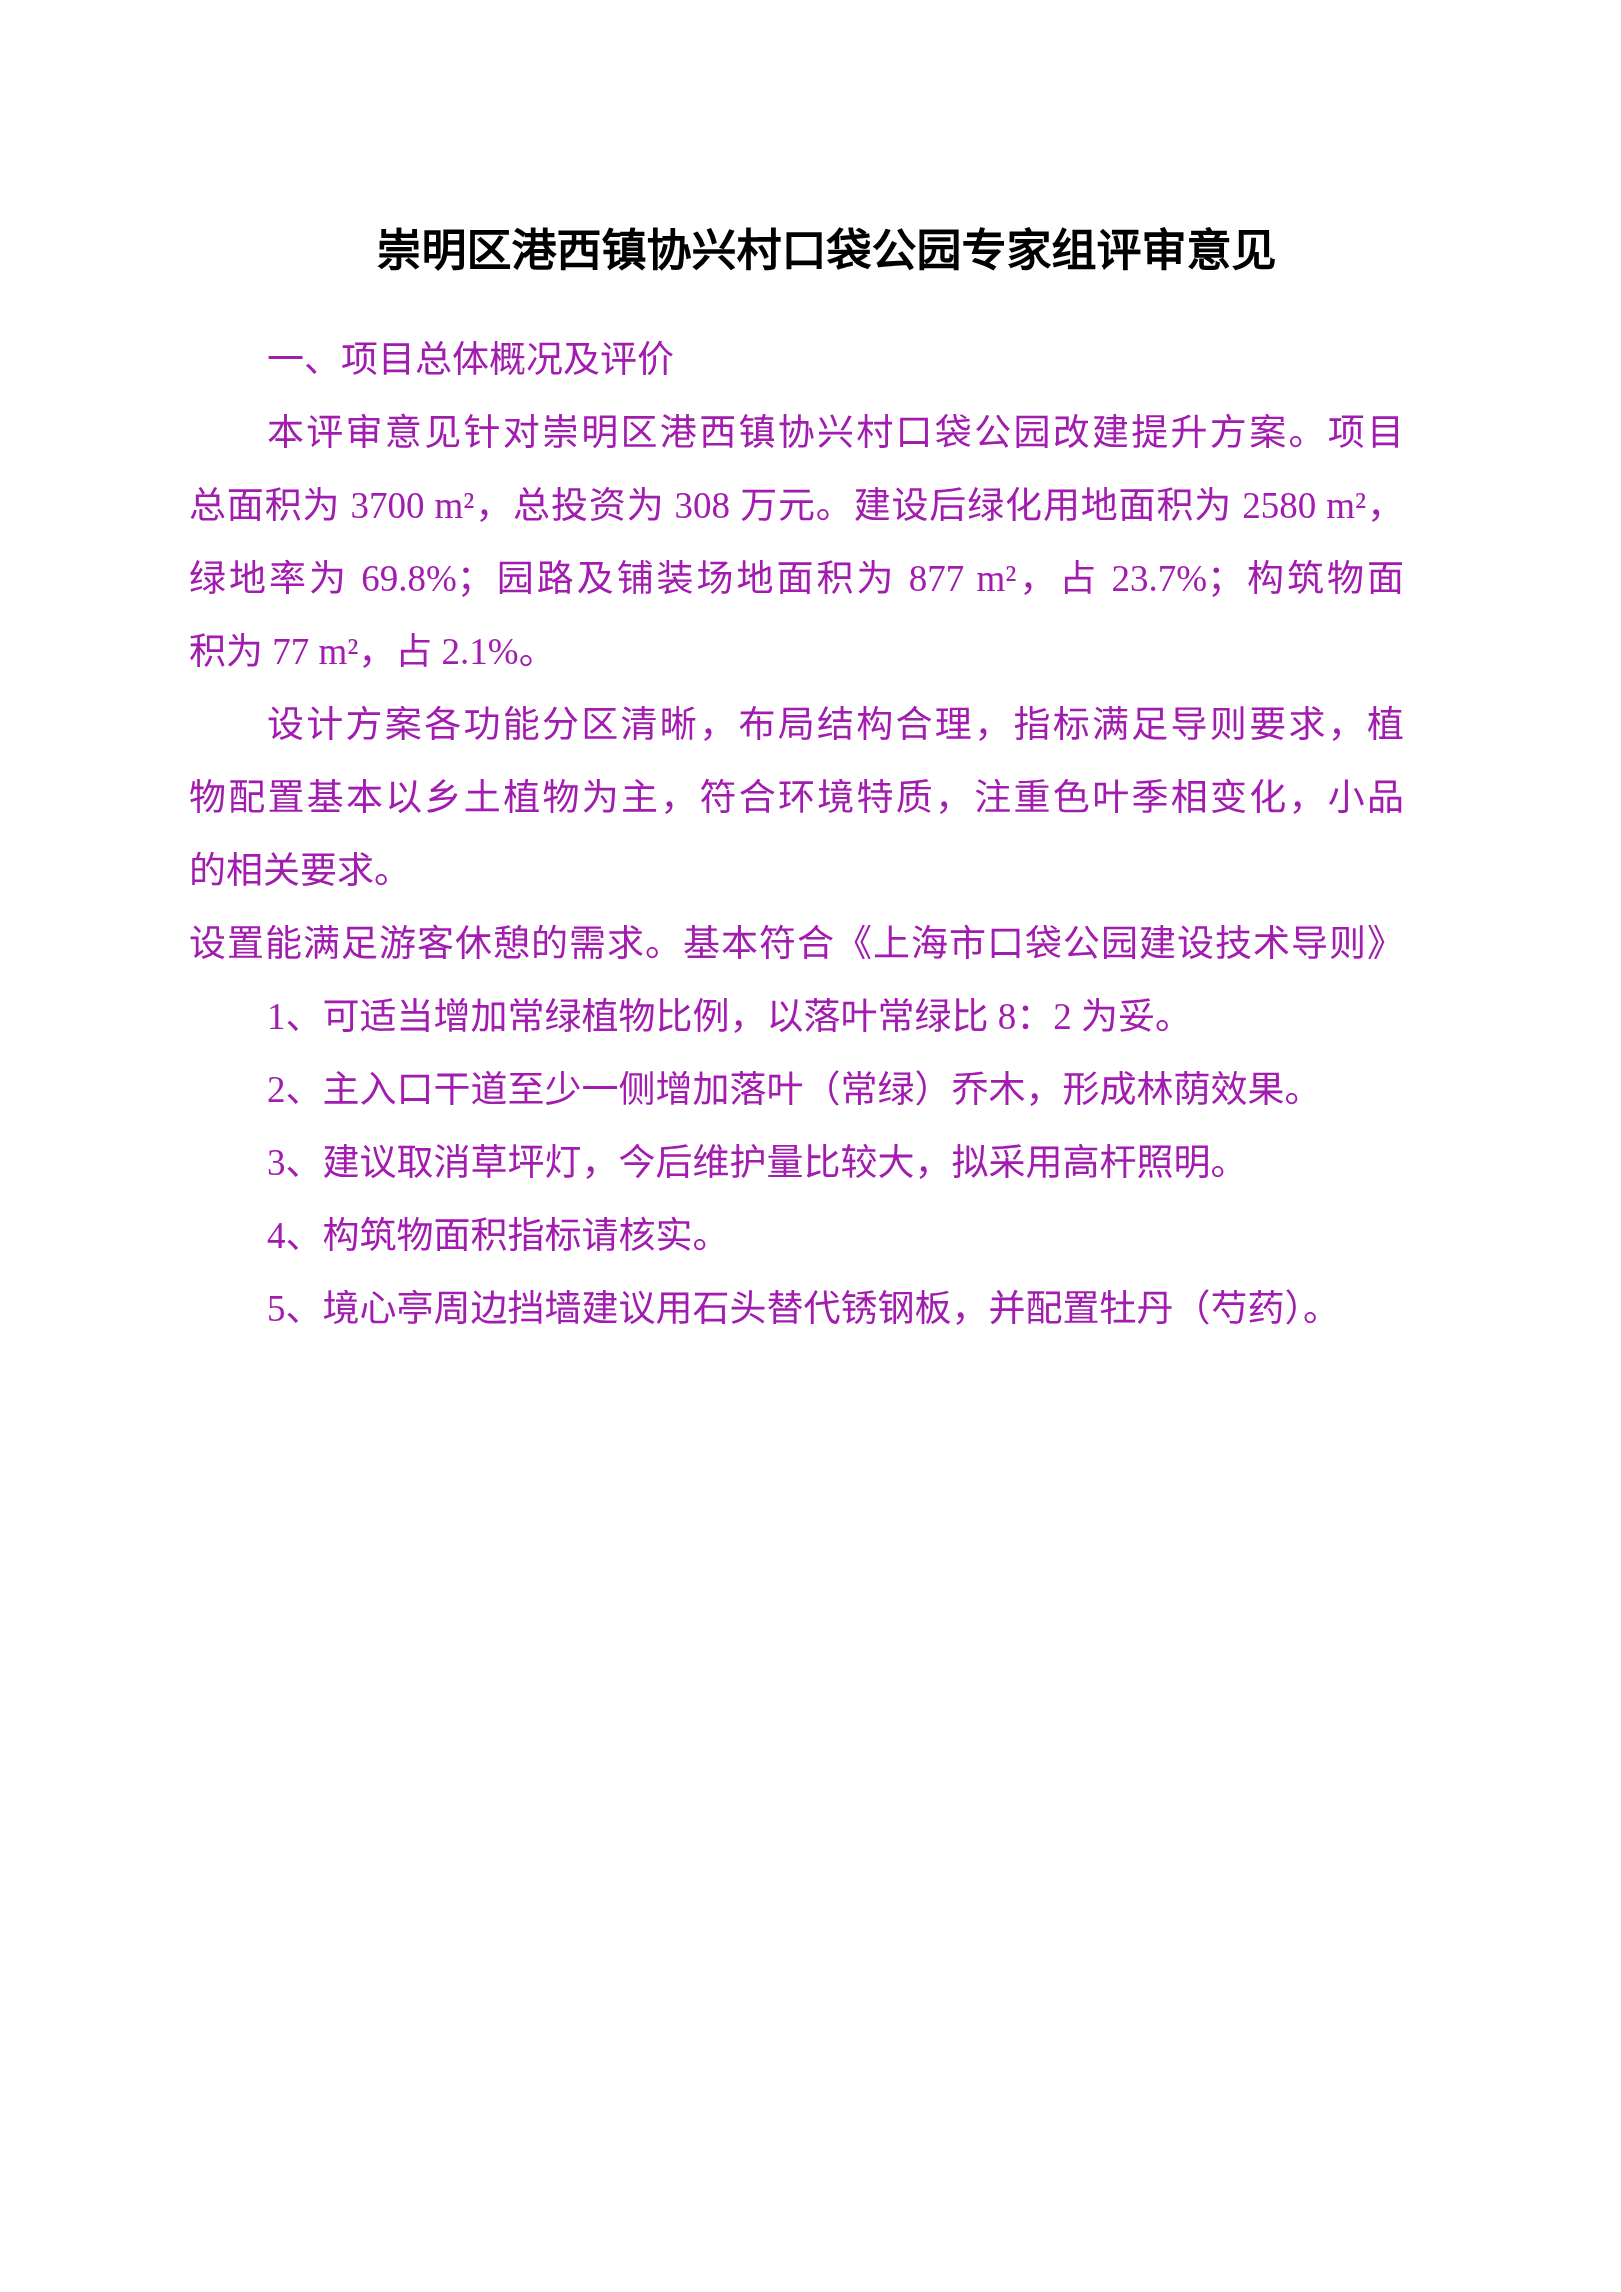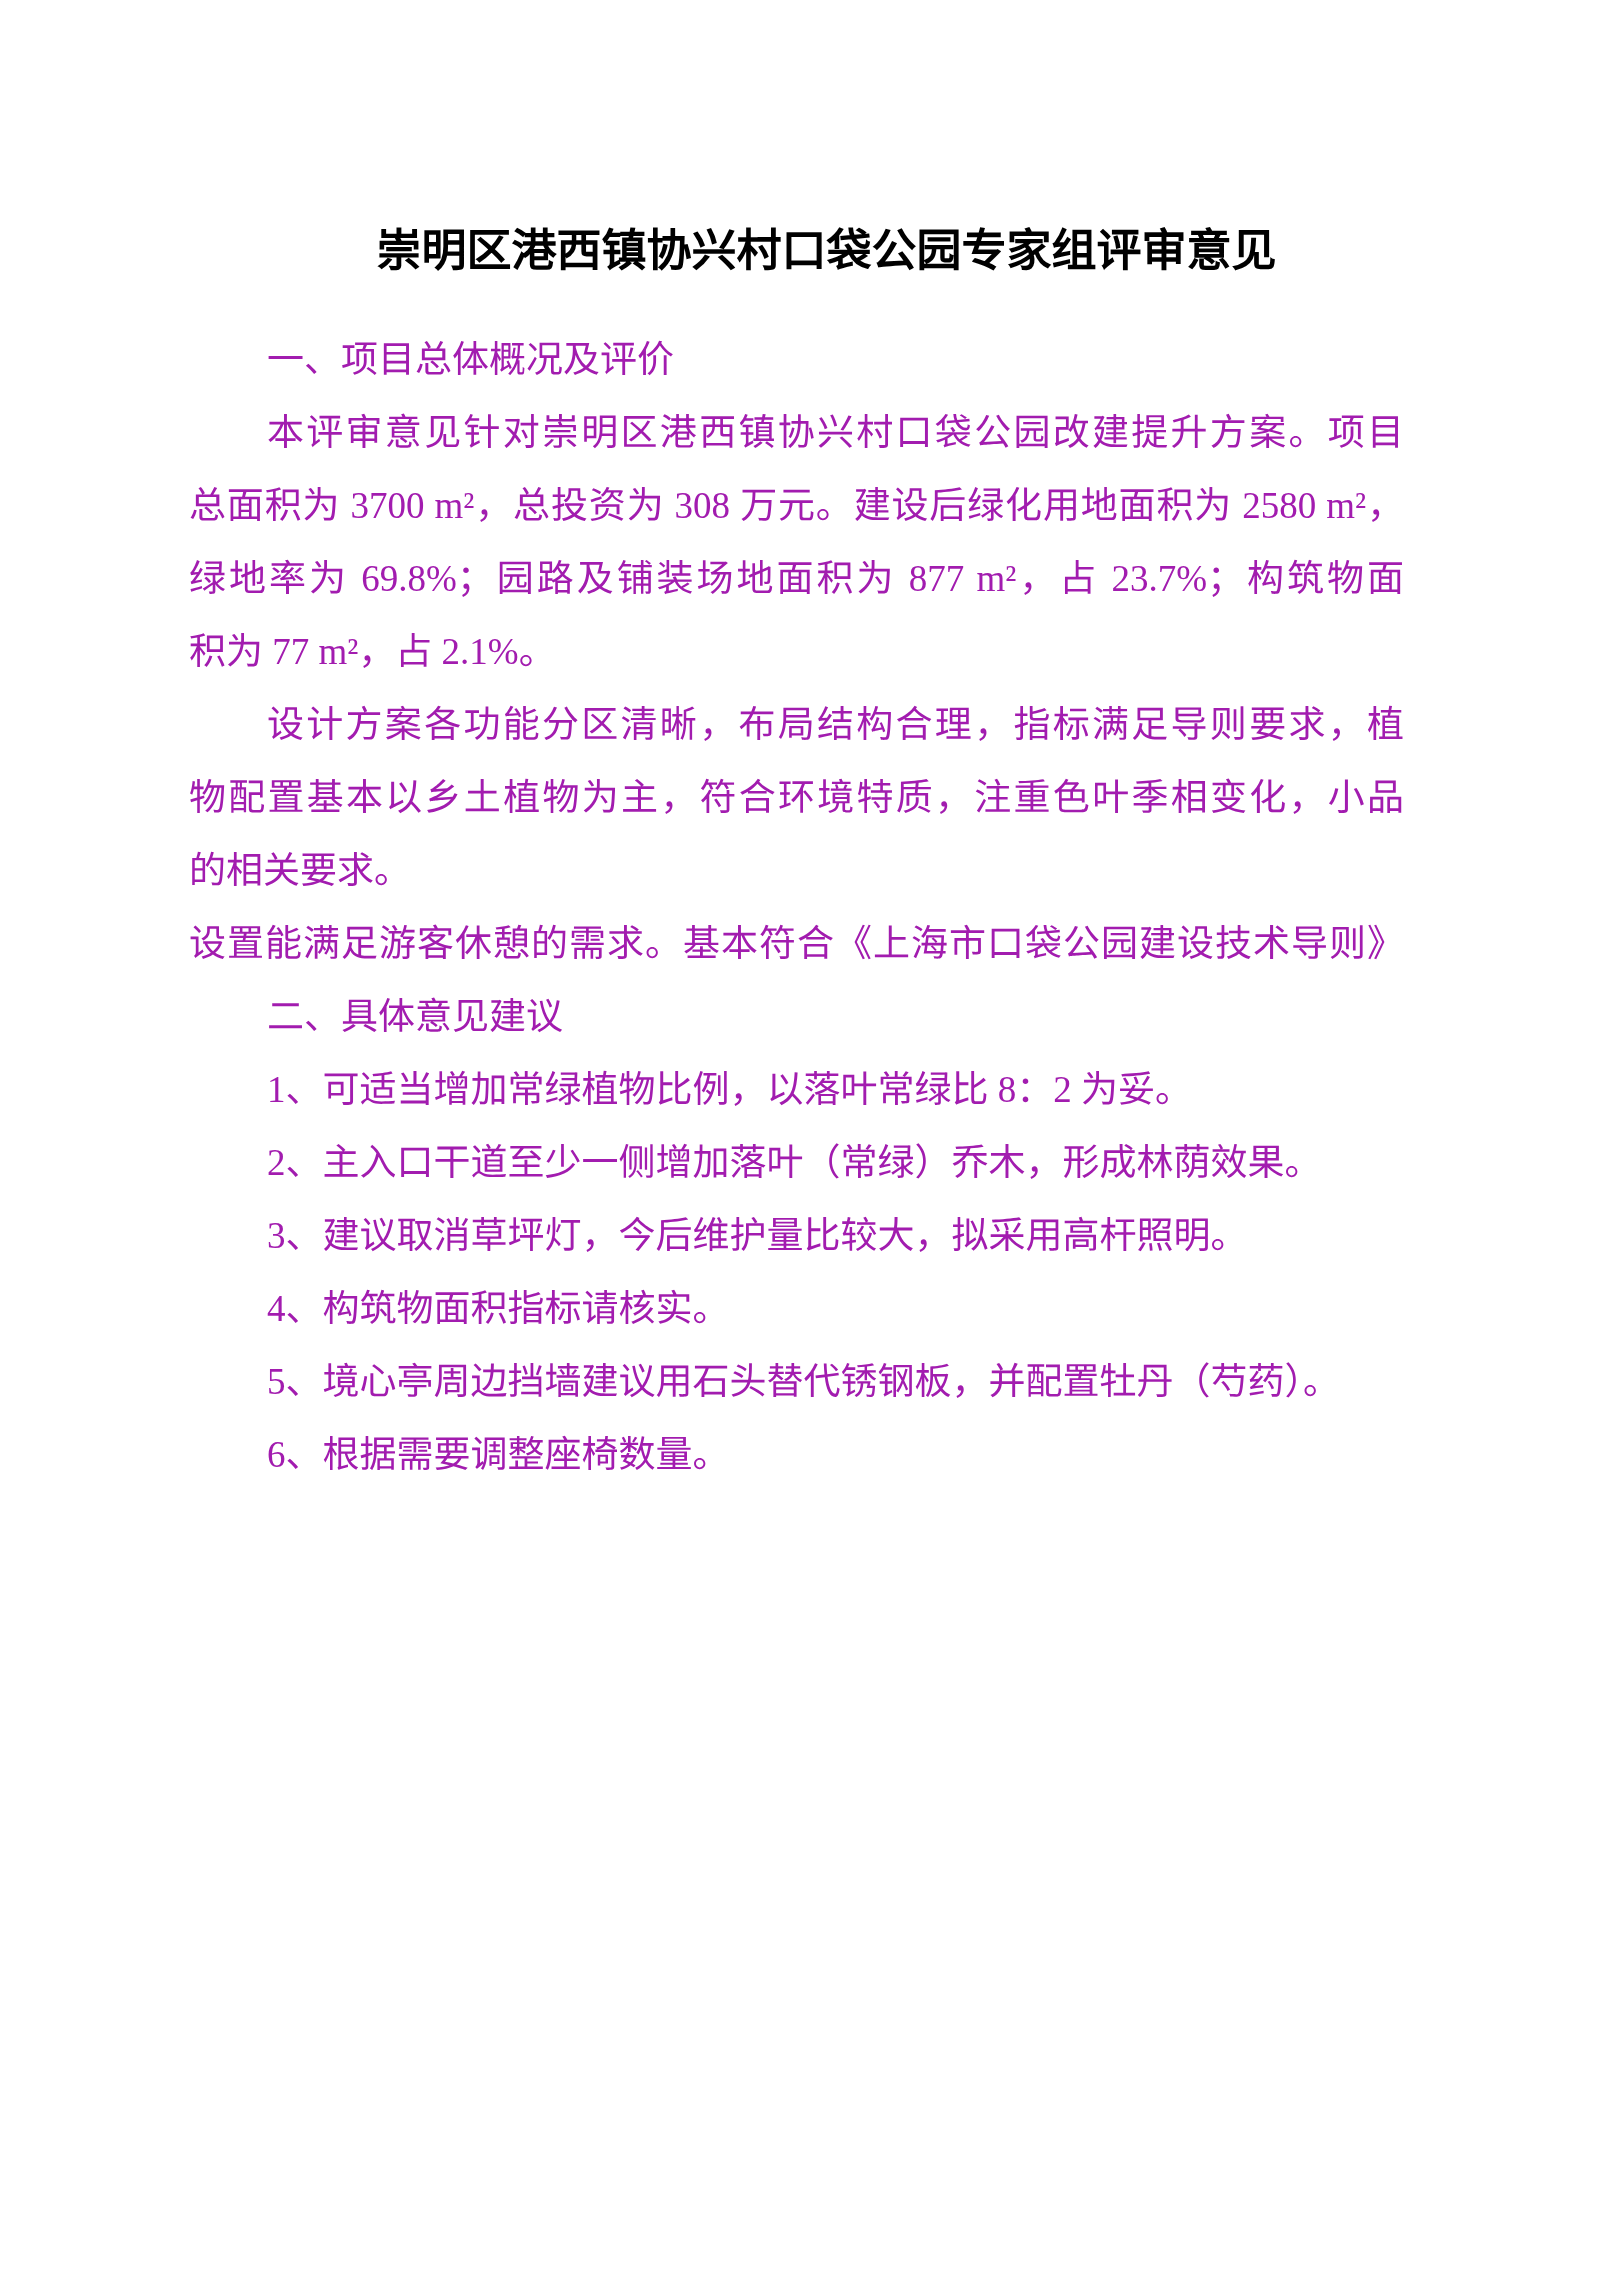--- a/index.html
+++ b/index.html
@@ -62,22 +62,20 @@
 
   <div class="line indent">一、项目总体概况及评价</div>
       <div class="line indent fill">本评审意见针对崇明区港西镇协兴村口袋公园改建提升方案。项目</div>
       <div class="line fill">总面积为 3700 m²，总投资为 308 万元。建设后绿化用地面积为 2580 m²，</div>
       <div class="line fill">绿地率为 69.8%；园路及铺装场地面积为 877 m²，占 23.7%；构筑物面</div>
       <div class="line">积为 77 m²，占 2.1%。</div>
       <div class="line indent fill">设计方案各功能分区清晰，布局结构合理，指标满足导则要求，植</div>
       <div class="line fill">物配置基本以乡土植物为主，符合环境特质，注重色叶季相变化，小品</div>
       <div class="line">的相关要求。</div>
       <div class="line fill">设置能满足游客休憩的需求。基本符合《上海市口袋公园建设技术导则》</div>
-      <div class="line indent">二、具体意见建议</div>
       <div class="line indent">1、可适当增加常绿植物比例，以落叶常绿比 8：2 为妥。</div>
       <div class="line indent">2、主入口干道至少一侧增加落叶（常绿）乔木，形成林荫效果。</div>
       <div class="line indent">3、建议取消草坪灯，今后维护量比较大，拟采用高杆照明。</div>
       <div class="line indent">4、构筑物面积指标请核实。</div>
       <div class="line indent">5、境心亭周边挡墙建议用石头替代锈钢板，并配置牡丹（芍药）。</div>
-      <div class="line indent">6、根据需要调整座椅数量。</div>
     </div>
 </div>
 
 
 </body></html>

